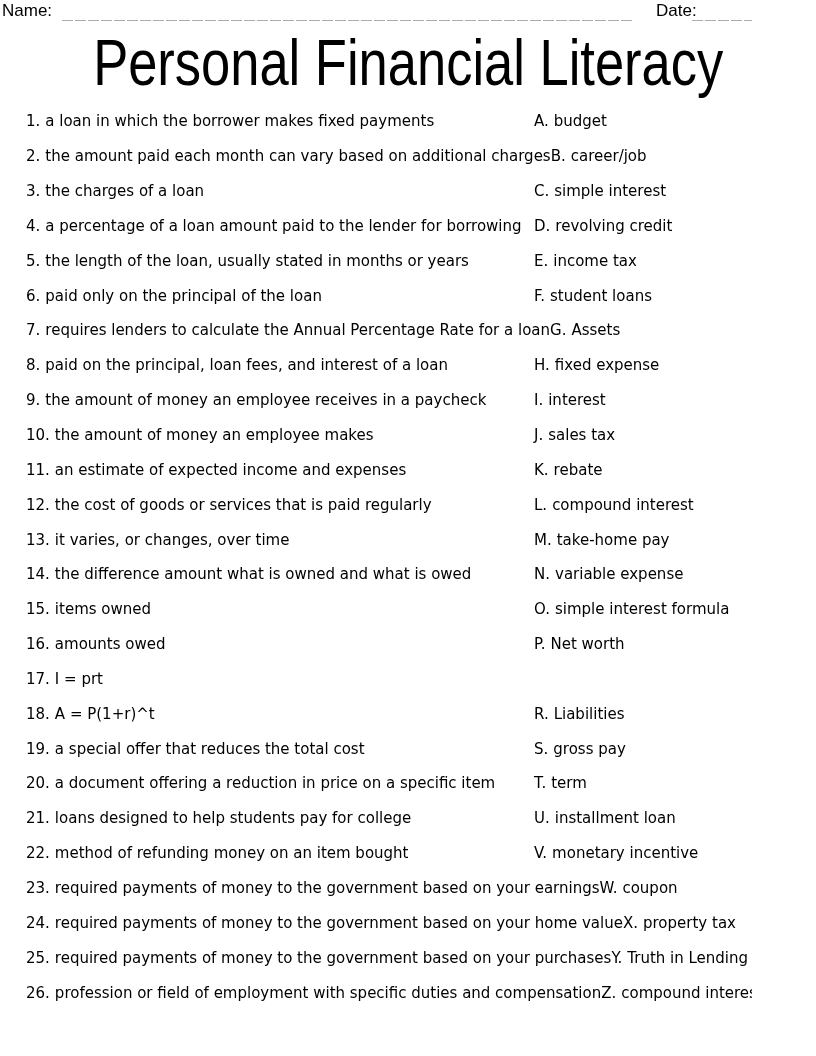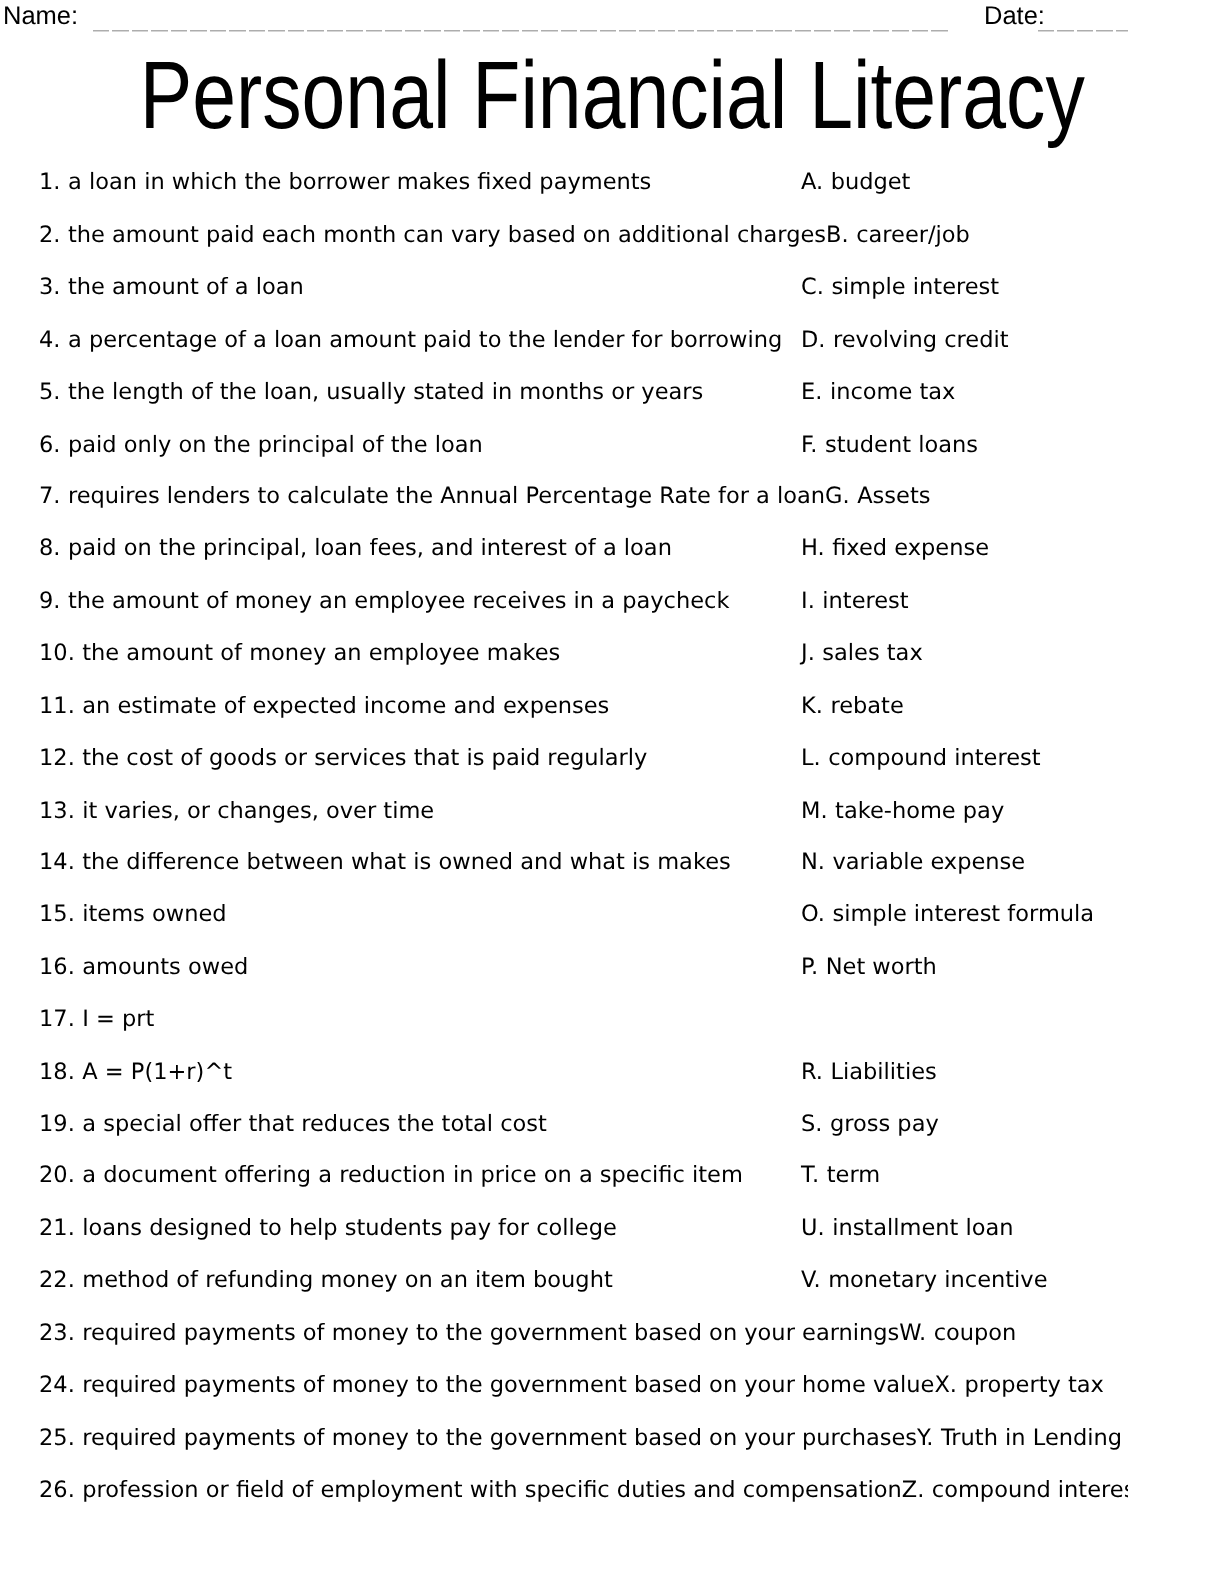--- a/index.html
+++ b/index.html
@@ -96,21 +96,21 @@
   <div class="rows" id="rows">
       <div class="row">
         <div class="q"><span class="num">1.</span><span>a loan in which the borrower makes fixed payments</span></div>
         <div class="a"><span class="letter">A.</span><span>budget</span></div>
       </div>
       <div class="row">
         <div class="q"><span class="num">2.</span><span>the amount paid each month can vary based on additional charges</span></div>
         <div class="a"><span class="letter">B.</span><span>career/job</span></div>
       </div>
       <div class="row">
-        <div class="q"><span class="num">3.</span><span>the amount of a loan</span></div>
+        <div class="q"><span class="num">3.</span><span>the charges of a loan</span></div>
         <div class="a"><span class="letter">C.</span><span>simple interest</span></div>
       </div>
       <div class="row">
         <div class="q"><span class="num">4.</span><span>a percentage of a loan amount paid to the lender for borrowing</span></div>
         <div class="a"><span class="letter">D.</span><span>revolving credit</span></div>
       </div>
       <div class="row">
         <div class="q"><span class="num">5.</span><span>the length of the loan, usually stated in months or years</span></div>
         <div class="a"><span class="letter">E.</span><span>income tax</span></div>
       </div>
@@ -140,21 +140,21 @@
       </div>
       <div class="row">
         <div class="q"><span class="num">12.</span><span>the cost of goods or services that is paid regularly</span></div>
         <div class="a"><span class="letter">L.</span><span>compound interest</span></div>
       </div>
       <div class="row">
         <div class="q"><span class="num">13.</span><span>it varies, or changes, over time</span></div>
         <div class="a"><span class="letter">M.</span><span>take-home pay</span></div>
       </div>
       <div class="row">
-        <div class="q"><span class="num">14.</span><span>the difference between what is owned and what is makes</span></div>
+        <div class="q"><span class="num">14.</span><span>the difference amount what is owned and what is owed</span></div>
         <div class="a"><span class="letter">N.</span><span>variable expense</span></div>
       </div>
       <div class="row">
         <div class="q"><span class="num">15.</span><span>items owned</span></div>
         <div class="a"><span class="letter">O.</span><span>simple interest formula</span></div>
       </div>
       <div class="row">
         <div class="q"><span class="num">16.</span><span>amounts owed</span></div>
         <div class="a"><span class="letter">P.</span><span>Net worth</span></div>
       </div>

